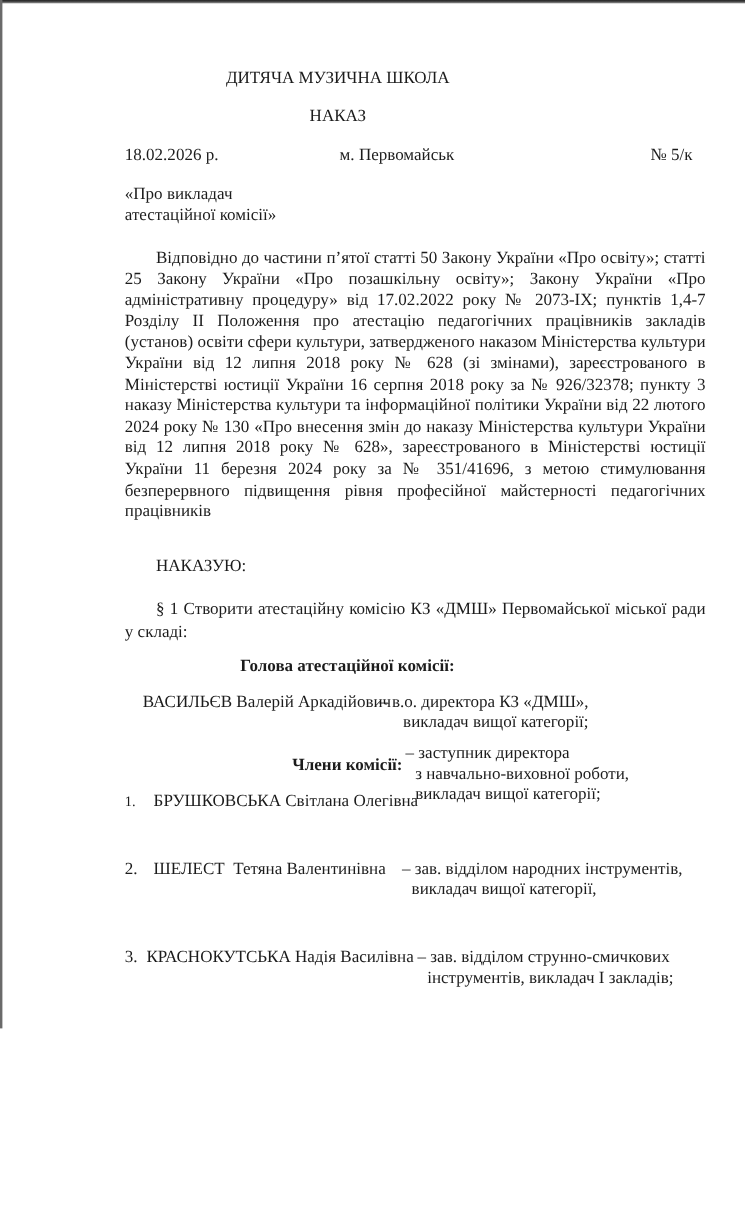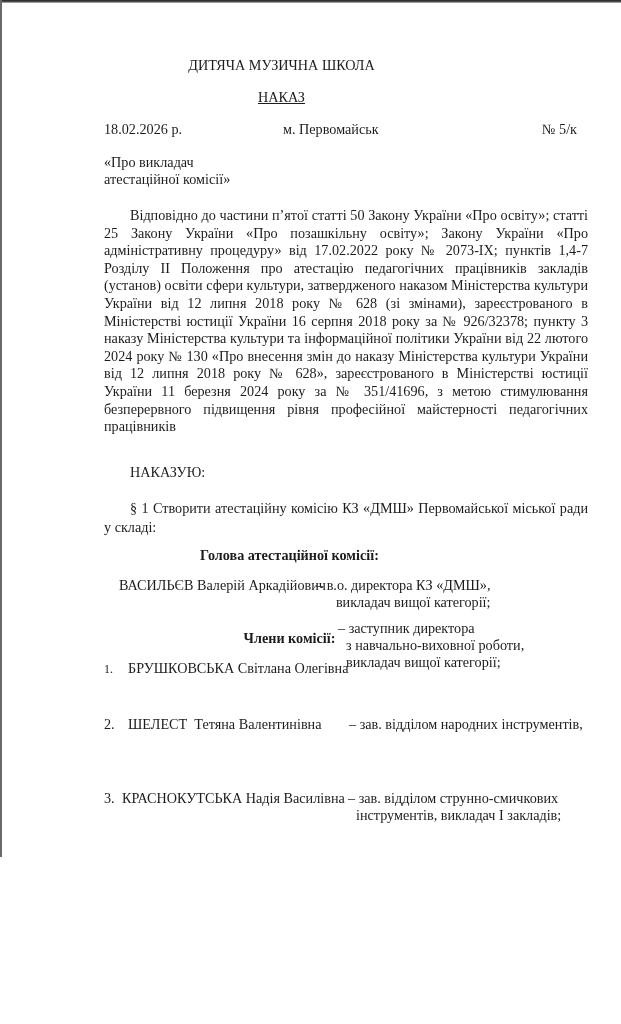--- a/index.html
+++ b/index.html
@@ -18,21 +18,21 @@
       line-height: 19px; text-align: justify; text-indent: 26px; }
     .role { position: absolute; font-size: 14.2px; line-height: 17px; white-space: nowrap; }
   </style>
 </head>
 <body>
 
 <div class="scan-top"></div>
 <div class="scan-left"></div>
 
 <div class="abs center" style="top:57px;">ДИТЯЧА МУЗИЧНА ШКОЛА</div>
-<div class="abs center" style="top:89px;text-decoration:underline;">НАКАЗ</div>
+<div class="abs center" style="top:89px;">НАКАЗ</div>
 
 <div class="abs" style="left:104px; top:121px;">18.02.2026 р.</div>
 <div class="abs" style="left:283px; top:121px;">м. Первомайськ</div>
 <div class="abs" style="left:542px; top:121px;">№ 5/к</div>
 
 <div class="subject">
   <div>«Про викладач</div>
   <div>атестаційної комісії»</div>
 </div>
 
@@ -57,22 +57,23 @@
 </div>
 <div class="role" style="left:338px; top:620px;">
   <div>– заступник директора</div>
   <div style="padding-left:8px;">з навчально-виховної роботи,</div>
   <div style="padding-left:8px;">викладач вищої категорії;</div>
 </div>
 
 <div class="role" style="left:104px; top:716px;">
   <span style="display:inline-block; width:24px;">2.</span><span style="white-space:pre;">ШЕЛЕСТ  Тетяна Валентинівна</span>
 </div>
-<div class="role" style="left:349px; top:716px;">
+<div class="role" style="left:335px; top:716px;">
   <div>– зав. відділом народних інструментів,</div>
+  <div style="padding-left:8px;">викладач вищої категорії,</div>
 </div>
 
 <div class="role" style="left:104px; top:790px;">
   <span style="display:inline-block; width:18px;">3.</span><span>КРАСНОКУТСЬКА Надія Василівна</span>
 </div>
 <div class="role" style="left:348px; top:790px;">
   <div>– зав. відділом струнно-смичкових</div>
   <div style="padding-left:8px;">інструментів, викладач I закладів;</div>
 </div>
 

